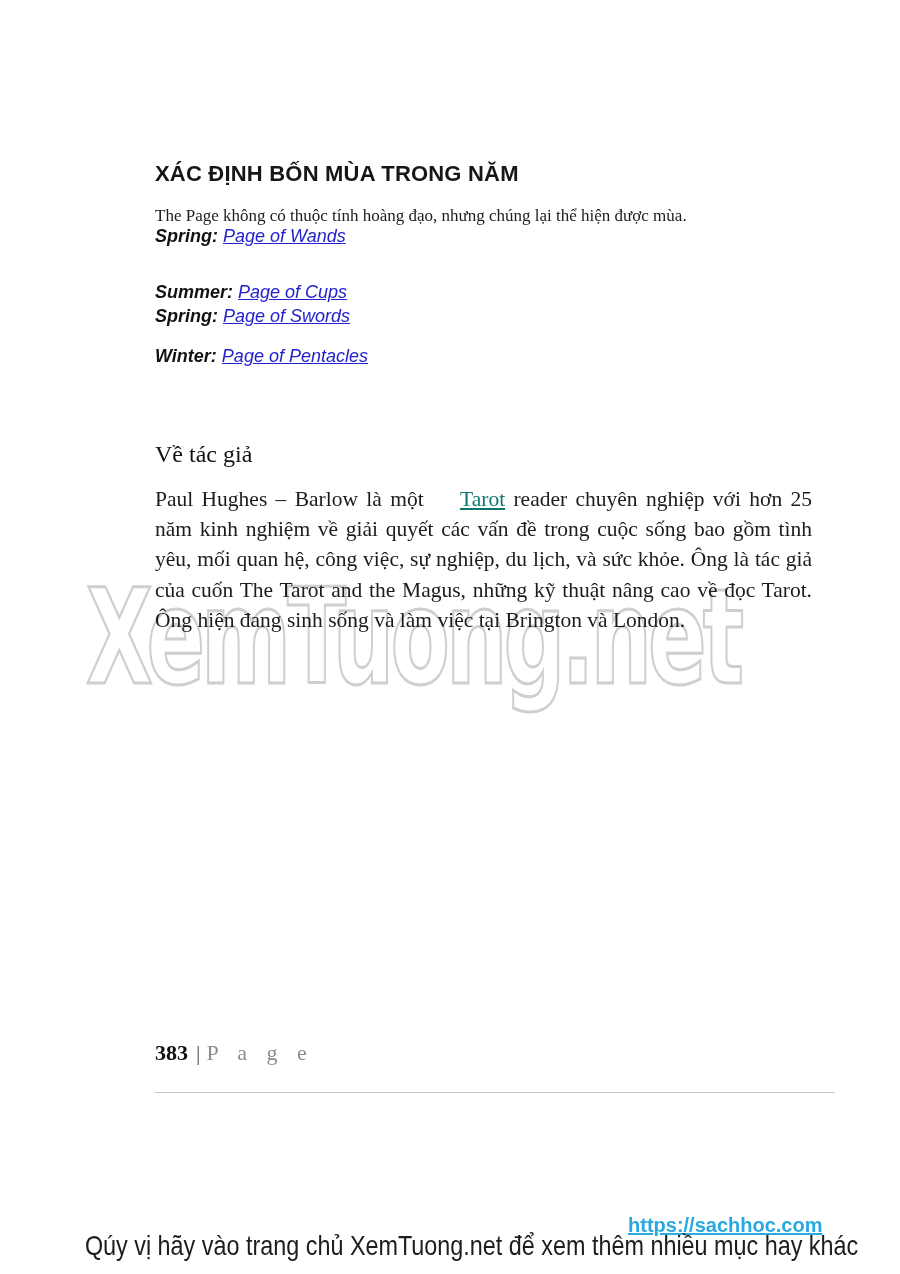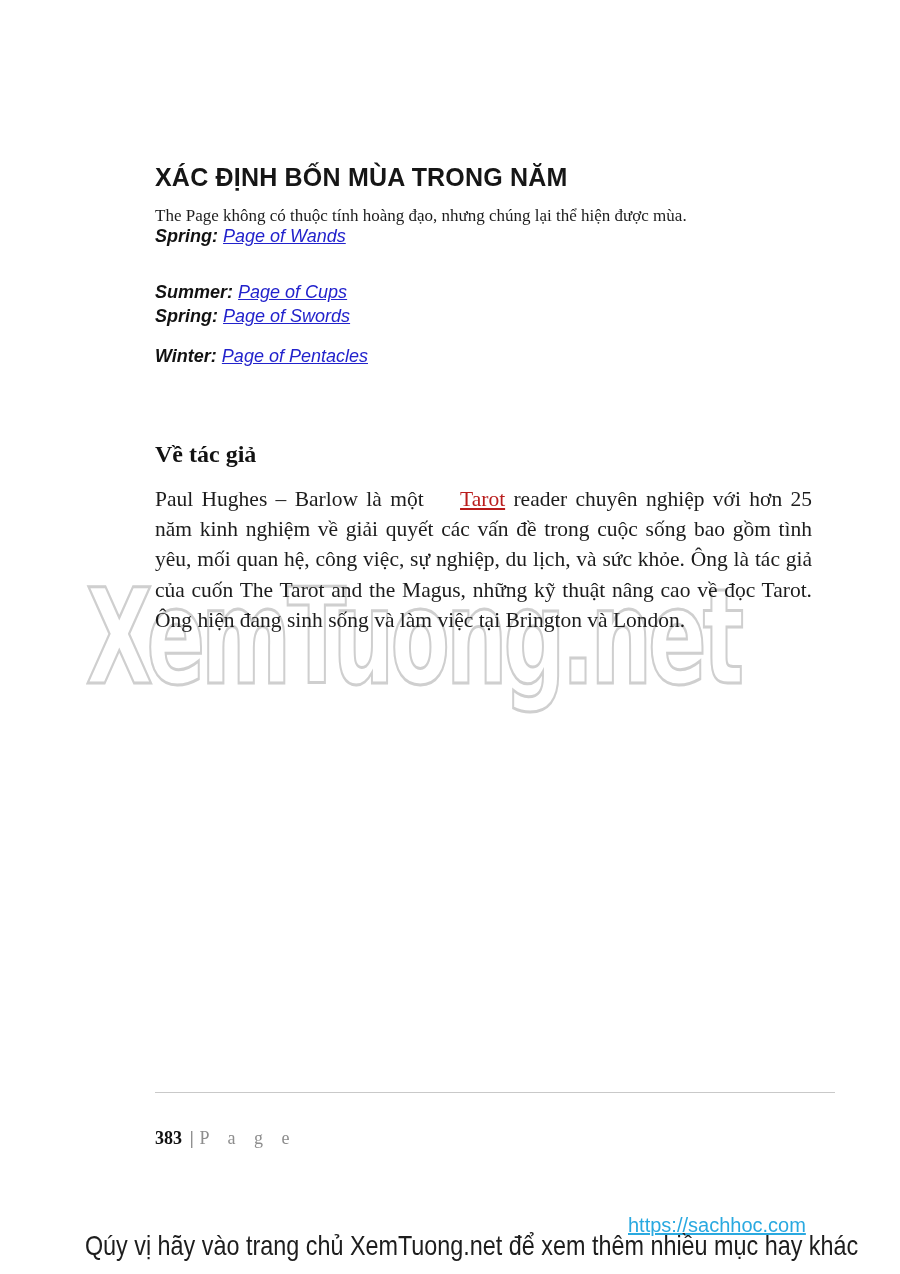--- a/index.html
+++ b/index.html
@@ -18,60 +18,61 @@
     -webkit-text-stroke:3px #cfcfcf;
     transform:scaleX(0.655);transform-origin:left top;
     user-select:none;
   }
 
   .content{position:relative;z-index:1;}
 
   .section-title{
     top:146px;left:155px;
     font-family:"Liberation Sans", sans-serif;
-    font-weight:bold;font-size:25px;color:#161616;letter-spacing:0.2px;
+    font-weight:bold;font-size:22px;color:#161616;letter-spacing:0.2px;
   }
   .intro{
     top:186px;left:155px;width:680px;
     font-size:17px;color:#1c1c1c;line-height:26px;
   }
   .season-row{
     left:155px;font-family:"Liberation Sans", sans-serif;
     font-size:18px;white-space:nowrap;
   }
   .season-label{font-weight:bold;font-style:italic;color:#121212;}
   .season-link{
     font-style:italic;color:#2222cc;text-decoration:underline;cursor:pointer;
   }
   .author-heading{
     top:421px;left:155px;
-    font-weight:bold;font-size:24px;color:#121212;
+    font-weight:normal;font-size:24px;color:#121212;
   }
   .author-para{
     top:462px;left:155px;width:657px;
     font-size:21.5px;color:#1c1c1c;line-height:30.4px;
     text-align:justify;
   }
-  .body-link{color:#b91c1c;text-decoration:underline;cursor:pointer;margin-left:28px;}
+  .body-link{color:#0f766e;text-decoration:underline;cursor:pointer;margin-left:28px;}
 
   .footer-rule{
     top:1092px;left:155px;width:680px;height:1px;background:#c9c9c9;
   }
   .footer-text{
-    top:1128px;left:155px;font-size:18px;white-space:nowrap;
+    top:1040px;left:155px;font-size:22px;white-space:nowrap;
   }
   .footer-num{font-weight:bold;color:#111111;}
   .footer-sep{color:#555555;padding:0 6px 0 8px;}
   .footer-word{color:#8d8d8d;letter-spacing:7px;}
 
   .sachhoc-link{
     top:1214px;left:628px;
     font-family:"Liberation Sans", sans-serif;
     font-size:20px;color:#29a9e0;text-decoration:underline;cursor:pointer;
     white-space:nowrap;
+    font-weight:bold;
   }
   .bottom-note-wrap{
     top:1229px;left:0;width:828px;text-align:center;
   }
   .bottom-note{
     display:inline-block;
     font-family:"Liberation Sans", sans-serif;
     font-size:28.5px;color:#1d1d1d;white-space:nowrap;
     transform:scaleX(0.82);transform-origin:center top;
   }

